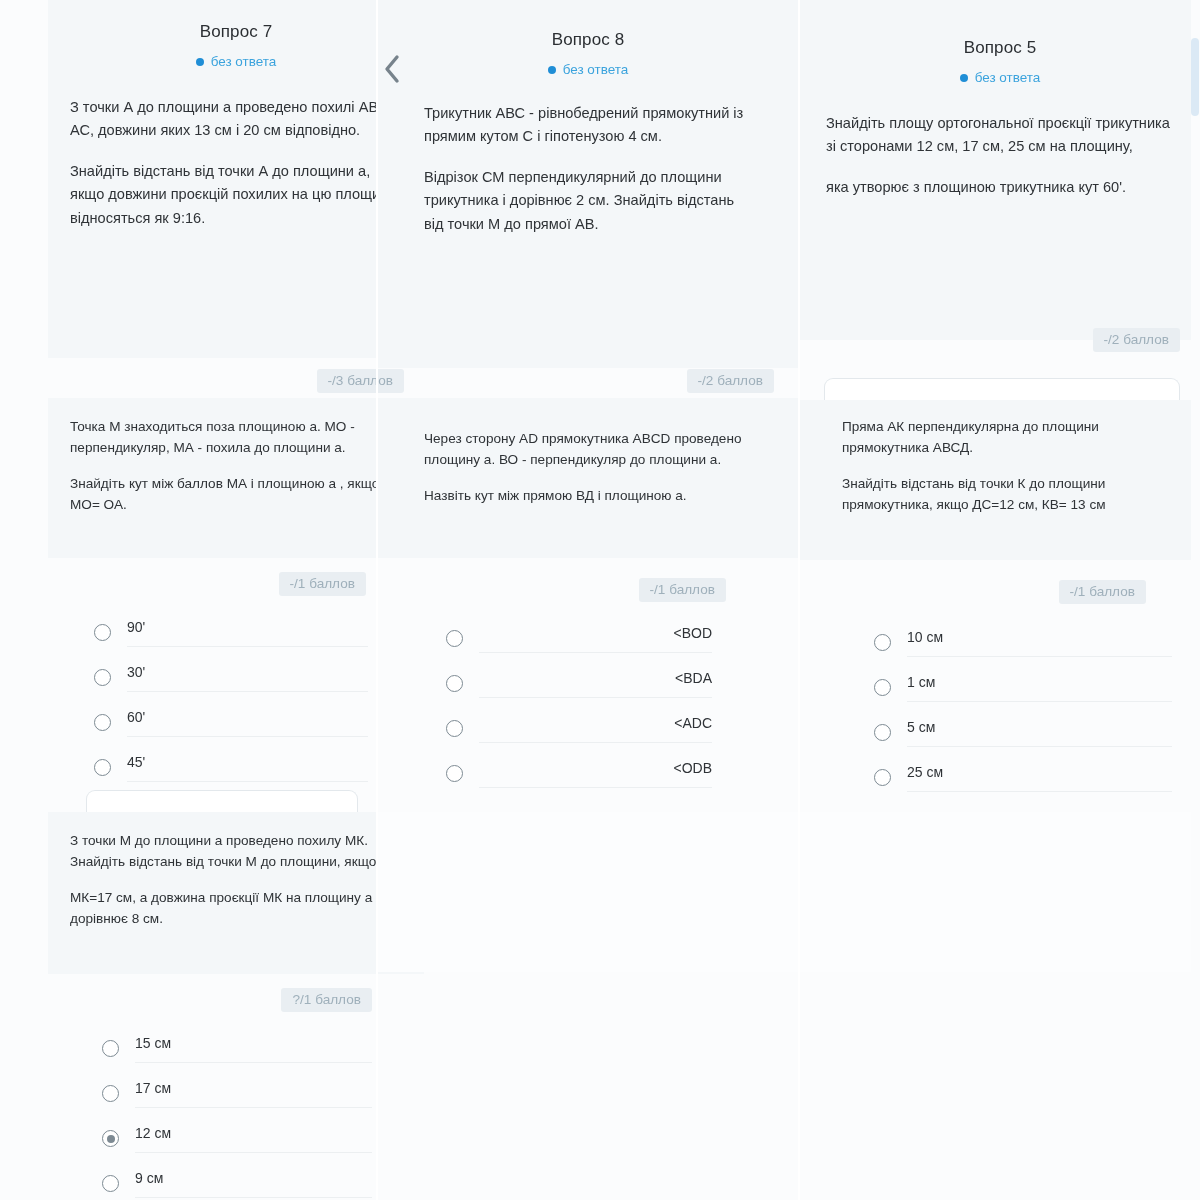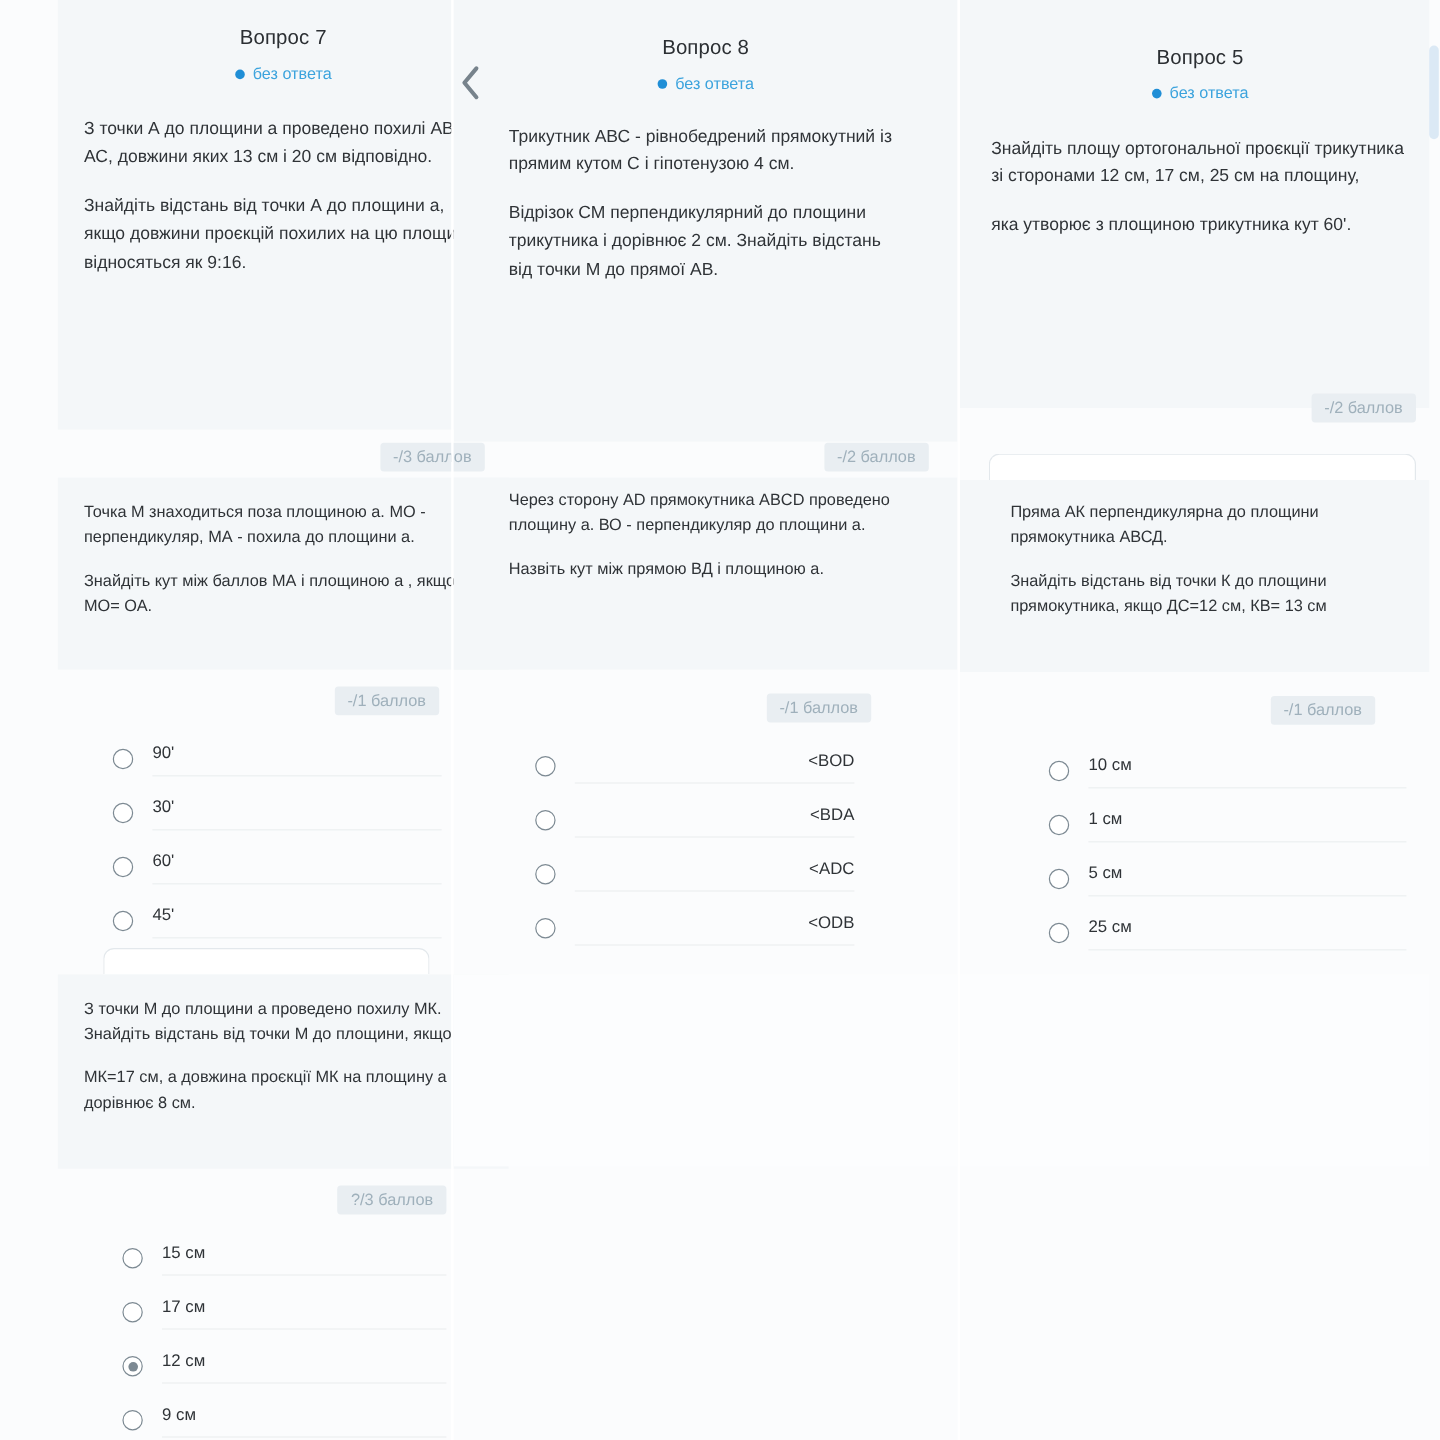--- a/index.html
+++ b/index.html
@@ -262,21 +262,21 @@
     <div class="card-peek card-peek-left" style="top:790px;"></div>
 
     <div class="qblock" style="top:812px; height:162px;">
       <div class="qbody compact" style="margin-top:18px;">
         <p>З точки М до площини а проведено похилу МК. Знайдіть відстань від точки М до площини, якщо</p>
         <p>МК=17 см, а довжина проєкції МК на площину  а дорівнює 8 см.</p>
       </div>
     </div>
 
     <div class="points-row" style="position:absolute; top:988px; left:0; width:100%; padding-right:52px;">
-      <span class="points">?/3 баллов</span>
+      <span class="points">?/1 баллов</span>
     </div>
 
     <div class="options" style="position:absolute; top:1026px; left:0; width:100%; padding-left:54px; padding-right:52px;">
       <div class="opt">
         <span class="radio"></span>
         <span class="opt-line">
           <span class="opt-label">15 см</span>
         </span>
       </div>
       <div class="opt">
@@ -314,21 +314,21 @@
         <p>Трикутник АВС - рівнобедрений прямокутний із прямим кутом С і гіпотенузою 4 см.</p>
         <p>Відрізок СМ перпендикулярний до площини трикутника і дорівнює 2 см. Знайдіть відстань від точки М до прямої АВ.</p>
       </div>
     </div>
 
     <div class="points-row" style="position:absolute; top:369px; left:0; width:100%; padding-right:24px;">
       <span class="points">-/2 баллов</span>
     </div>
 
     <div class="qblock" style="top:398px; height:160px;">
-      <div class="qbody compact" style="padding:0 46px; margin-top:8px;">
+      <div class="qbody compact" style="padding:0 46px; margin-top:30px;">
         <p>Через сторону AD прямокутника ABCD проведено площину а. ВО - перпендикуляр до площини а.</p>
         <p>Назвіть кут між прямою ВД і площиною а.</p>
       </div>
     </div>
 
     <div class="points-row" style="position:absolute; top:578px; left:0; width:100%; padding-right:72px;">
       <span class="points">-/1 баллов</span>
     </div>
 
     <div class="options" style="position:absolute; top:616px; left:0; width:100%; padding-left:68px; padding-right:86px;text-align:right;">

